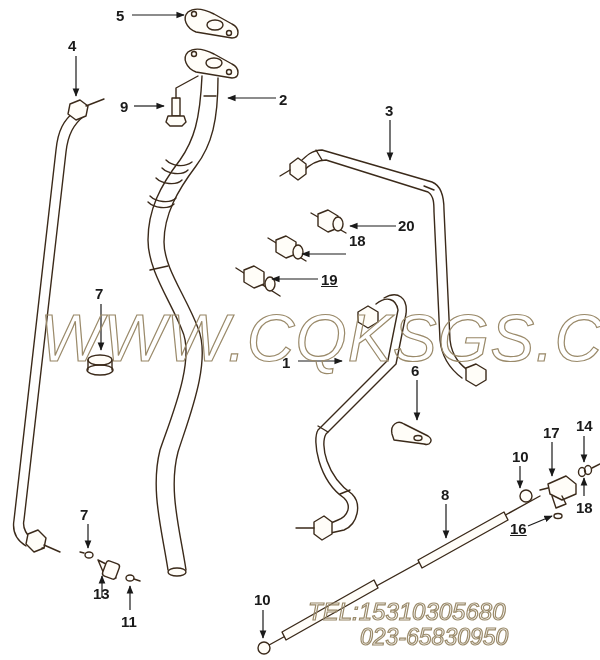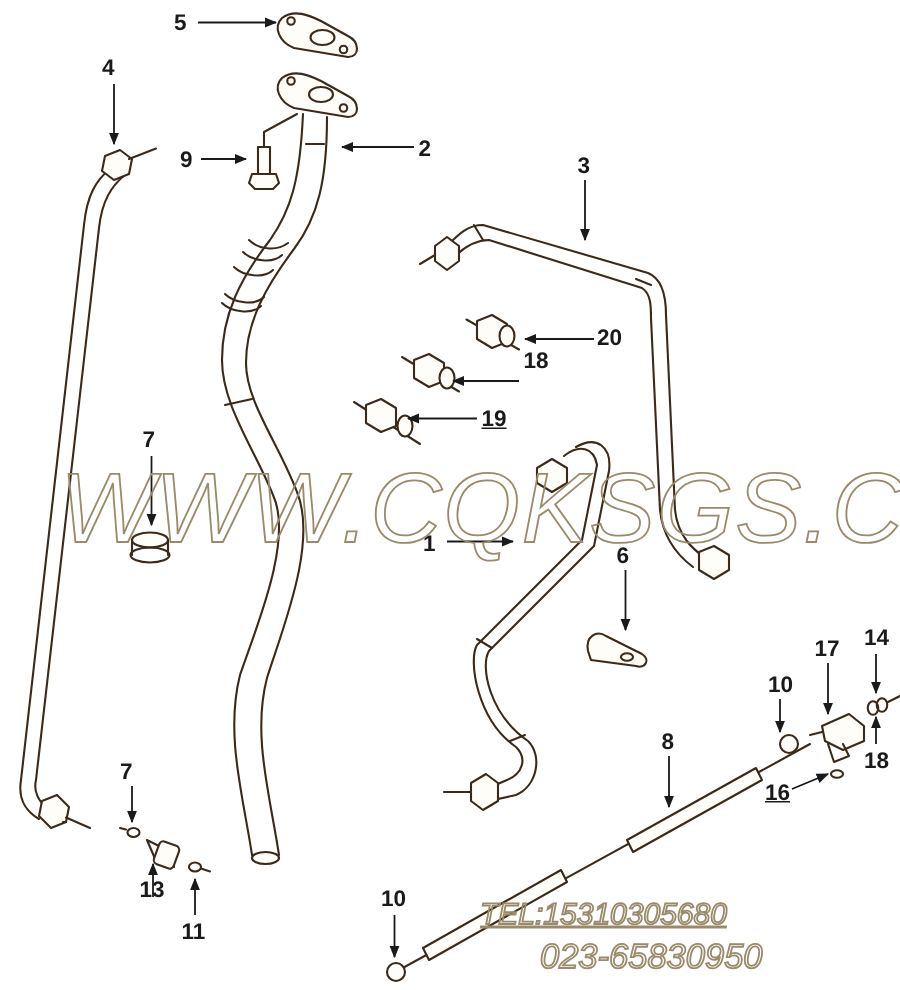--- a/index.html
+++ b/index.html
@@ -1,21 +1,21 @@
 <!DOCTYPE html>
 <html><head>
 <meta charset="utf-8">
 <style>
   html, body { margin:0; padding:0; background:#ffffff; }
   body { width:600px; height:660px; position:relative; overflow:hidden; font-family:"Liberation Sans", sans-serif; }
   #canvas { position:absolute; left:0; top:0; width:600px; height:660px; }
   .callout { position:absolute; font-family:"Liberation Sans", sans-serif; font-weight:bold; font-size:15px; color:#1a1a1a; line-height:1; }
   .wm { position:absolute; font-family:"Liberation Sans", sans-serif; font-style:italic; color:transparent; -webkit-text-stroke:1.2px #9a8a6a; white-space:nowrap; line-height:1; }
   .wm-url { left:40px; top:305px; font-size:66px; letter-spacing:1px; }
-  .wm-tel { left:320px; top:600px; font-size:20px;text-decoration:underline; }
+  .wm-tel { left:308px; top:600px; font-size:24px; }
   .wm-phone { left:360px; top:626px; font-size:23px; }
 </style>
 </head>
 <body>
 
 <svg id="canvas" viewBox="0 0 600 660" xmlns="http://www.w3.org/2000/svg">
   <defs>
     <marker id="ah" viewBox="0 0 10 10" refX="9" refY="5" markerWidth="7" markerHeight="7" orient="auto">
       <path d="M0,1 L10,5 L0,9 z" fill="#1a1a1a"></path>
     </marker>

